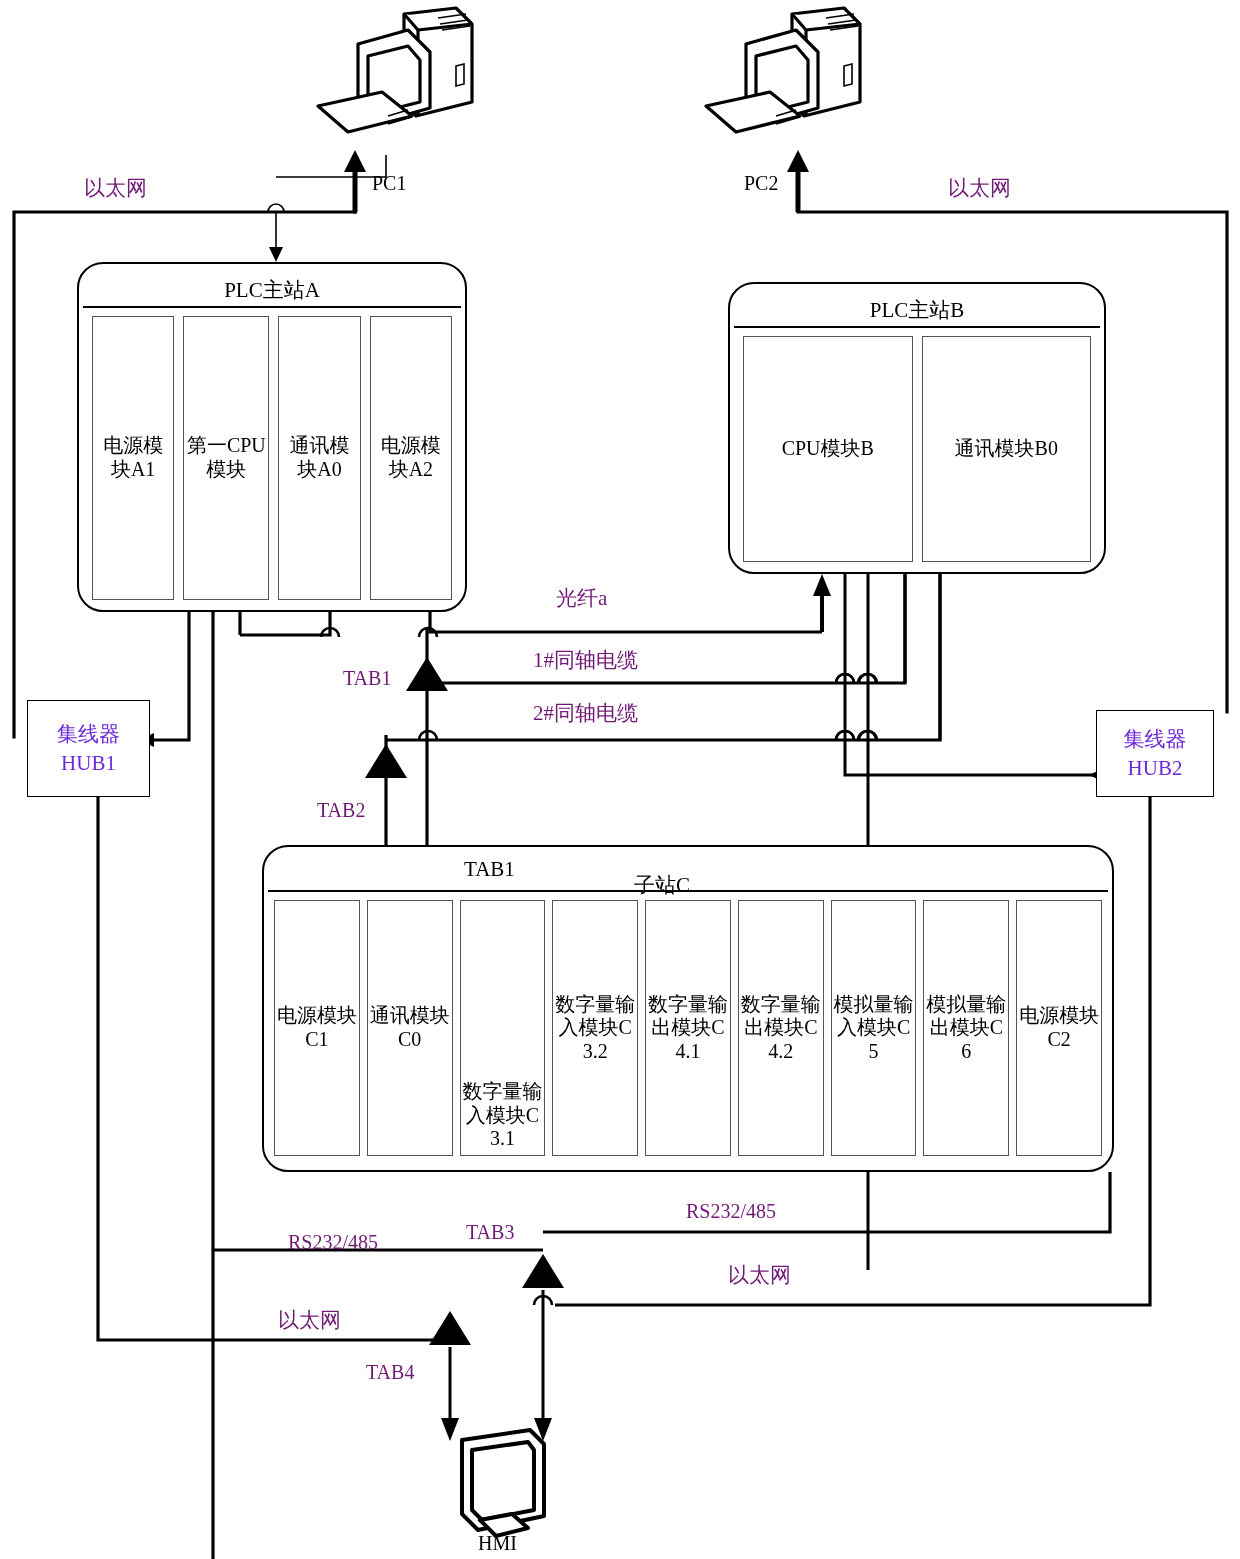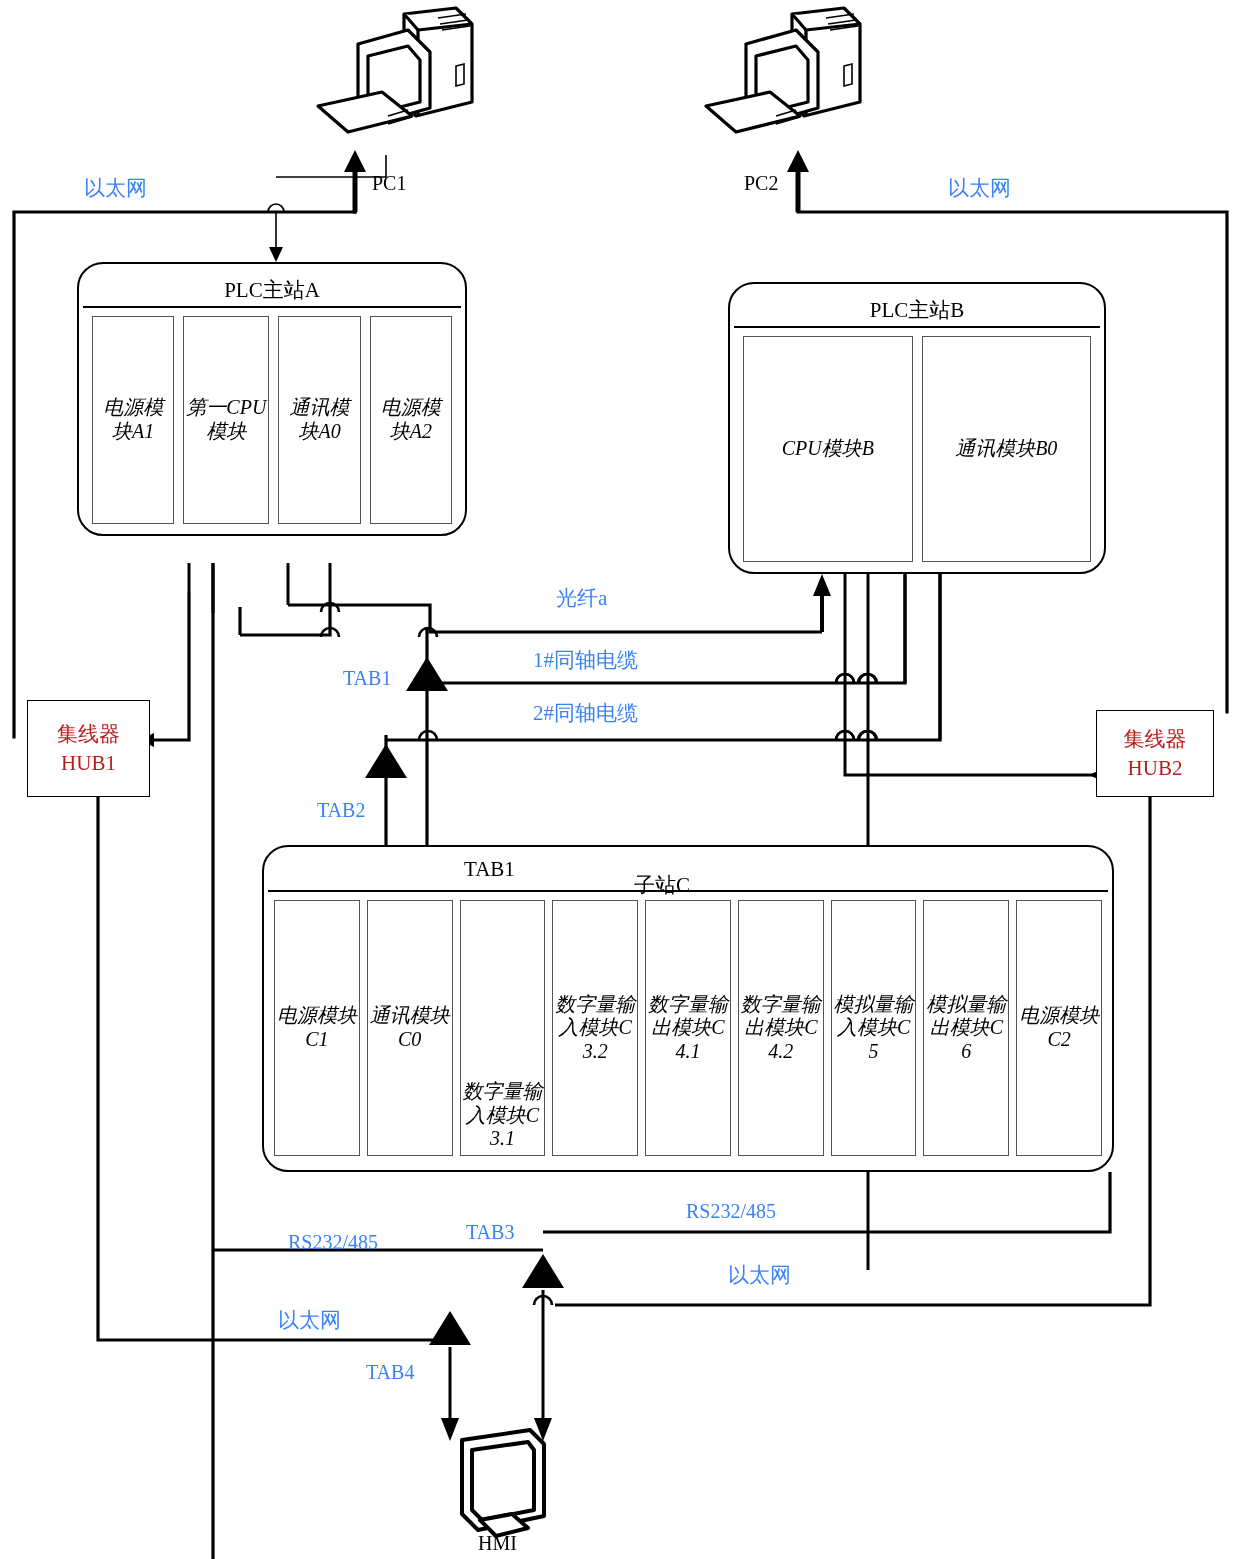--- a/index.html
+++ b/index.html
@@ -19,21 +19,21 @@
     position: absolute;
     left: 0;
     top: 0;
     width: 1240px;
     height: 1559px;
   }
   
   .lbl {
     position: absolute;
     white-space: nowrap;
-    color: #3b82f6;
+    color: #701a75;
     font-family: "Liberation Serif", "DejaVu Serif", serif;
     line-height: 1;
   }
   .lbl-cn { font-size: 21px; letter-spacing: 0px; }
   .lbl-en { font-size: 20px; }
 
   
   .rack {
     position: absolute;
     border: 2.5px solid #000;
@@ -51,21 +51,20 @@
   }
   .rack-divider {
     position: absolute;
     height: 2px;
     background: #000;
   }
   .modrow {
     position: absolute;
     display: flex;
     box-sizing: border-box;
-    font-style: italic;
   }
   .mod {
     border: 1.3px solid #555;
     background: #fff;
     box-sizing: border-box;
     display: flex;
     align-items: center;
     justify-content: center;
     text-align: center;
     font-size: 20px;
@@ -81,21 +80,21 @@
     position: absolute;
     border: 1.6px solid #000;
     background: #fff;
     box-sizing: border-box;
     display: flex;
     flex-direction: column;
     align-items: center;
     justify-content: center;
     font-size: 21px;
     line-height: 1.35;
-    color: #b91c1c;
+    color: #6d28d9;
   }
   .devcap {
     position: absolute;
     font-size: 20px;
     color: #000;
     font-family: "Liberation Serif", "DejaVu Serif", serif;
   }
   .devicon { position: absolute; }
 </style>
 </head>
@@ -335,21 +334,21 @@
   <div class="hub" style="left:27px; top:700px; width:123px; height:97px;">
     <div>集线器</div>
     <div>HUB1</div>
   </div>
 
   <div class="hub" style="left:1096px; top:710px; width:118px; height:87px;">
     <div>集线器</div>
     <div>HUB2</div>
   </div>
 
-  <div class="rack" style="left:77px; top:262px; width:390px; height:274px;">
+  <div class="rack" style="left:77px; top:262px; width:390px; height:350px;">
     <div class="rack-title" style="top:12px;">PLC主站A</div>
     <div class="rack-divider" style="left:4px; right:4px; top:42px;"></div>
     <div class="modrow" style="left:13px; top:52px; right:13px; bottom:10px; gap:9px;">
       <div class="mod" style="flex:1 1 0;">
         <div class="inner">电源模块A1</div>
       </div>
       <div class="mod" style="flex:1.05 1 0;">
         <div class="inner">第一CPU模块</div>
       </div>
       <div class="mod" style="flex:1 1 0;">

